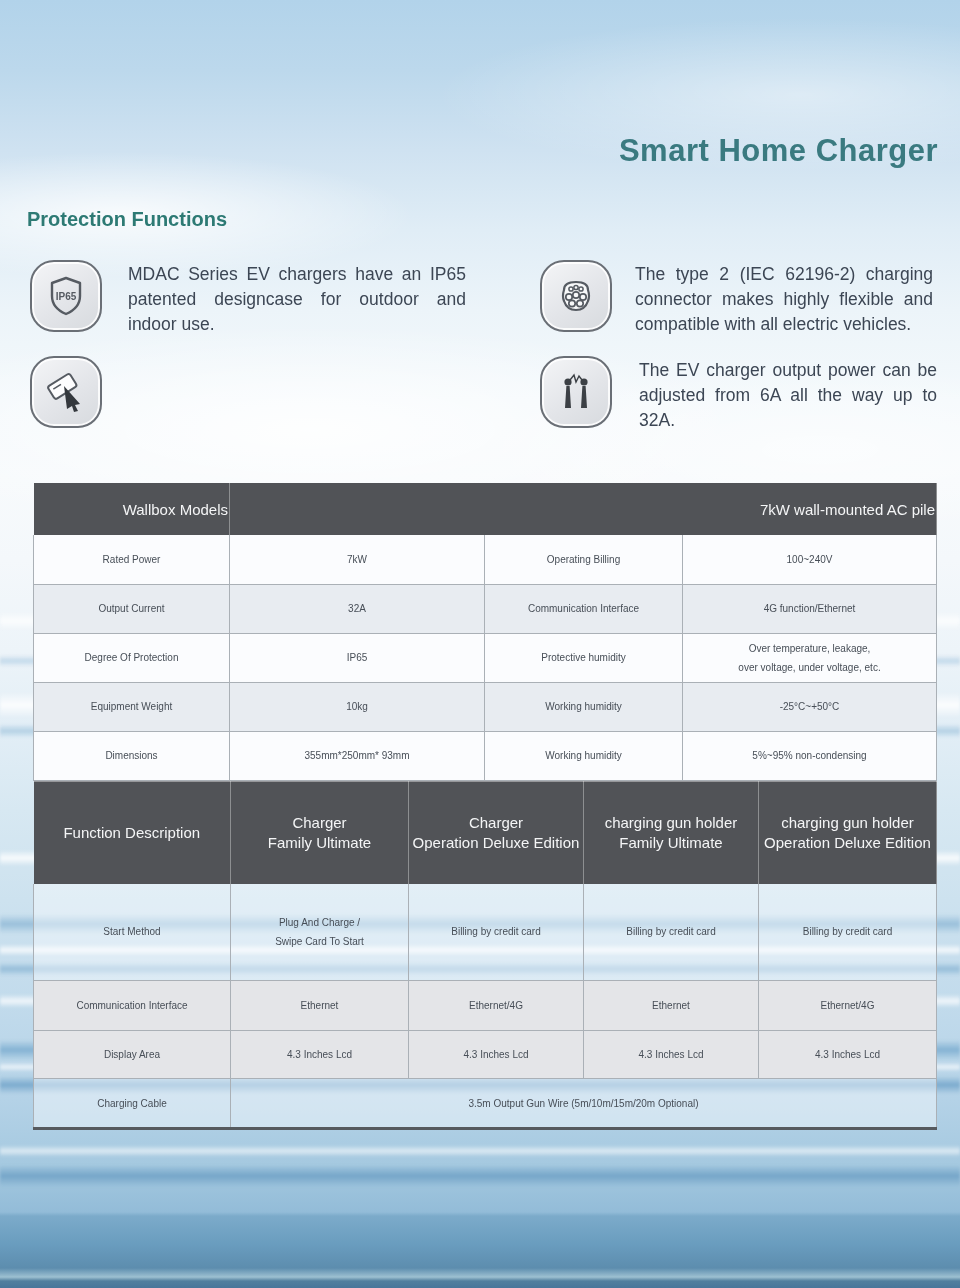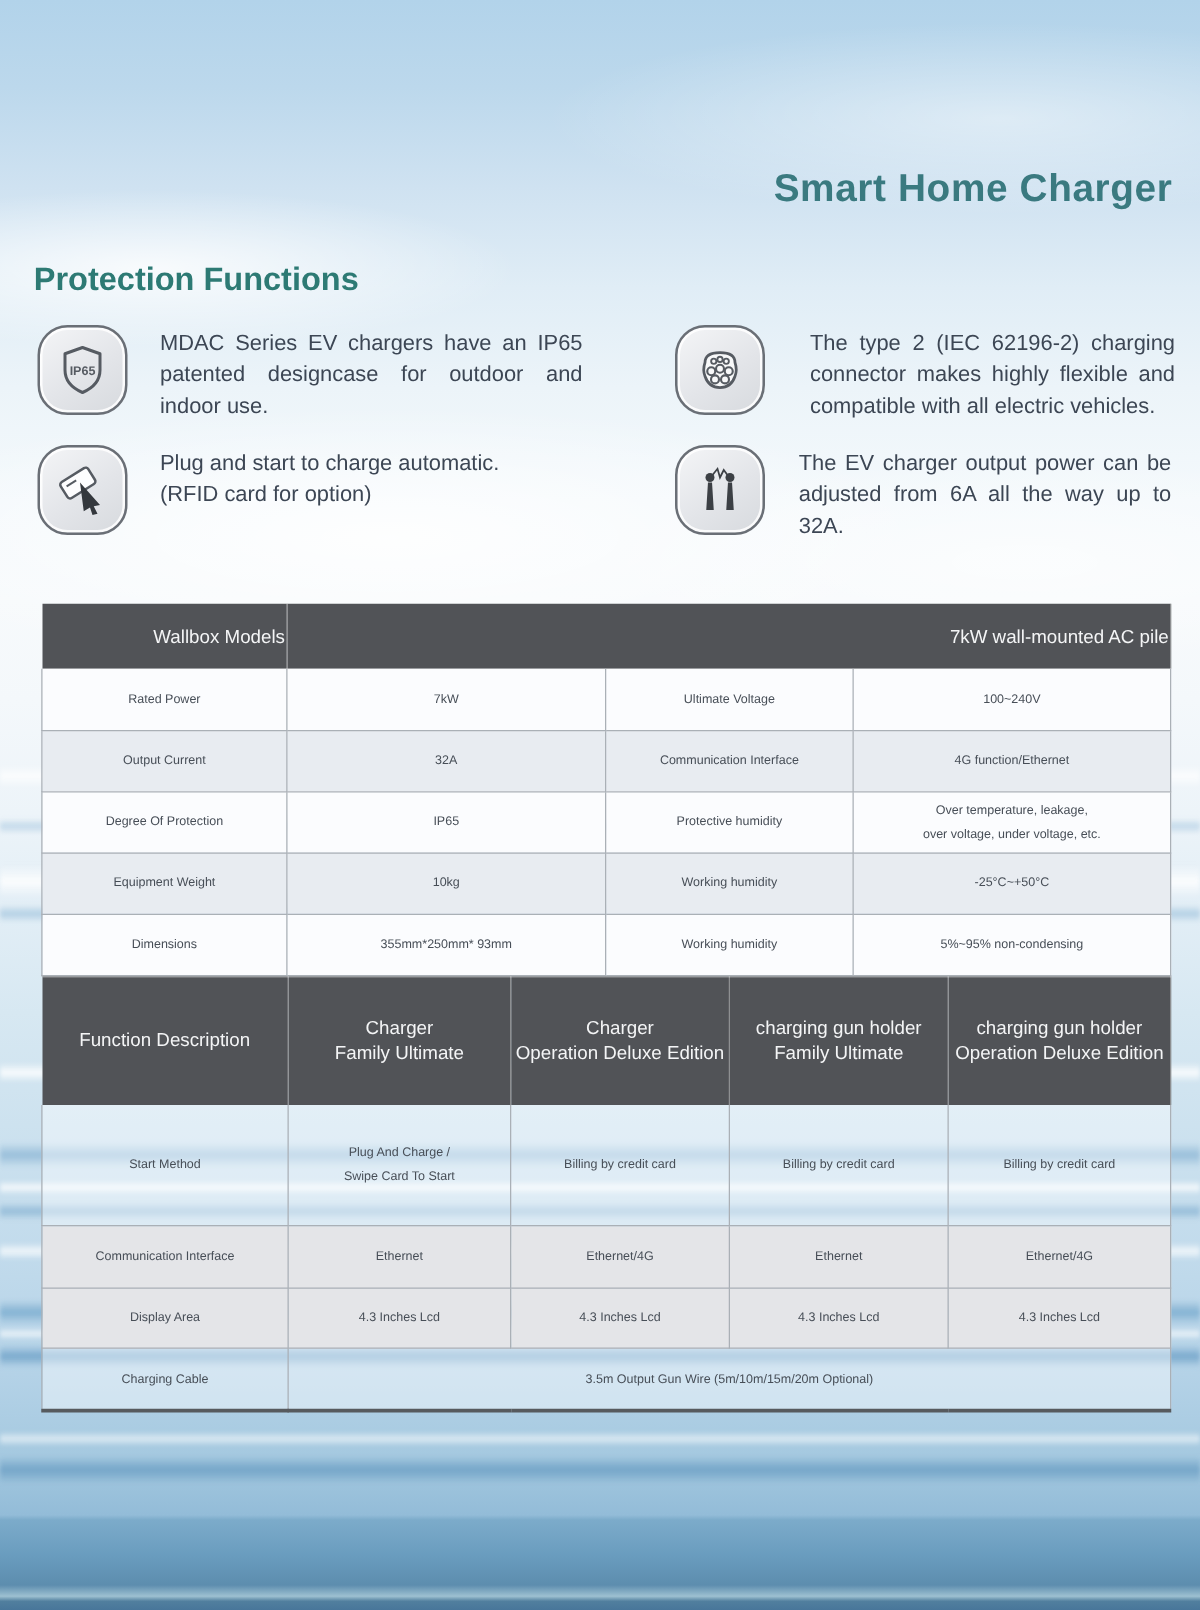--- a/index.html
+++ b/index.html
@@ -46,41 +46,41 @@
                     100% 12px,100% 14px,100% 14px,100% 20px,100% 10px,100% 18px,100% 12px,100% 22px;
     background-position:0 612px,0 655px,0 692px,0 724px,0 850px,0 914px,
                         0 944px,0 962px,0 994px,0 1040px,0 1062px,0 1076px,0 1145px,0 1165px;
   }
   .title{
     position:absolute;top:133px;right:22px;margin:0;
     font-size:31px;font-weight:bold;color:#3a7a80;letter-spacing:.5px;
   }
   .section-heading{
     position:absolute;top:208px;left:27px;margin:0;
-    font-size:26px;font-weight:bold;color:#2d7a74;
+    font-size:20px;font-weight:bold;color:#2d7a74;
   }
   .feature{position:absolute;display:flex;align-items:flex-start;}
   .f1{top:260px;left:30px;width:440px;}
   .f2{top:356px;left:30px;width:460px;}
   .f3{top:260px;left:540px;width:400px;}
   .f4{top:356px;left:540px;width:400px;}
   .icon-box{
     flex:0 0 72px;width:72px;height:72px;border:2.5px solid #6a6f76;border-radius:24px;
     background:linear-gradient(145deg,#f4f5f7 0%,#e3e5e9 55%,#d7dade 100%);
     box-shadow:inset 0 0 0 2px rgba(255,255,255,.85);
     display:flex;align-items:center;justify-content:center;box-sizing:border-box;
   }
   .feature p{
     margin:0;padding-top:2px;
     font-size:17.5px;line-height:25px;color:#3c4654;
     white-space:pre-line;
   }
   .f1 p{margin-left:26px;width:338px;text-align:justify;}
   .f2 p{margin-left:26px;width:350px;}
-  .f3 p{margin-left:36px;width:298px;text-align:justify;}
+  .f3 p{margin-left:23px;width:298px;text-align:justify;}
   .f4 p{margin-left:27px;width:298px;text-align:justify;}
   
   .tables{position:absolute;left:33px;top:483px;width:903px;}
   table{border-collapse:collapse;table-layout:fixed;width:903px;}
   .spec-table th,.fn-table th{
     background:#515357;color:#f4f5f6;font-weight:normal;font-size:15px;
     border-right:1px solid rgba(255,255,255,.35);
   }
   .spec-table th{height:50px;text-align:right;}
   .fn-table th{height:100px;white-space:pre-line;line-height:20px;border-top:1px solid rgba(255,255,255,.4);}
@@ -125,22 +125,20 @@
   <div class="feature f2">
     <div class="icon-box">
       <svg class="ic" width="48" height="48" viewBox="0 0 48 48">
         <g transform="rotate(-32 20 18)">
           <rect x="7" y="11" width="26" height="15" rx="2.5" fill="#fdfdfe" stroke="#565b62" stroke-width="2"></rect>
           <line x1="11" y1="16" x2="20" y2="16" stroke="#565b62" stroke-width="1.6"></line>
         </g>
         <path d="M22 18 L38 36 L33 37 L36 43 L32 44 L30 38 L25 41 Z" fill="#34383d"></path>
       </svg>
     </div>
-    <p>Plug and start to charge automatic.
-(RFID card for option)</p>
   </div>
 
   <div class="feature f3">
     <div class="icon-box">
       <svg class="ic" width="48" height="48" viewBox="0 0 48 48">
         <path d="M12 18 Q12 10 24 10 Q36 10 36 18 Q38 24 36 29 Q33 38 24 38 Q15 38 12 29 Q10 24 12 18 Z" fill="#f7f8f9" stroke="#565b62" stroke-width="2.2"></path>
         <circle cx="19" cy="17" r="2.1" fill="none" stroke="#565b62" stroke-width="1.5"></circle>
         <circle cx="24" cy="15.5" r="2.1" fill="none" stroke="#565b62" stroke-width="1.5"></circle>
         <circle cx="29" cy="17" r="2.1" fill="none" stroke="#565b62" stroke-width="1.5"></circle>
         <circle cx="17" cy="25" r="3.2" fill="none" stroke="#565b62" stroke-width="1.7"></circle>
@@ -176,21 +174,21 @@
           <col style="width:254px">
         </colgroup>
       <tbody>
           <tr>
         <th>Wallbox Models</th>
         <th colspan="3">7kW wall-mounted AC pile</th>
       </tr>
       <tr class="plain">
         <td>Rated Power</td>
         <td>7kW</td>
-        <td>Ultimate Voltage</td>
+        <td>Operating Billing</td>
         <td>100~240V</td>
       </tr>
       <tr class="alt">
         <td>Output Current</td>
         <td>32A</td>
         <td>Communication Interface</td>
         <td>4G function/Ethernet</td>
       </tr>
       <tr class="plain">
         <td>Degree Of Protection</td>

